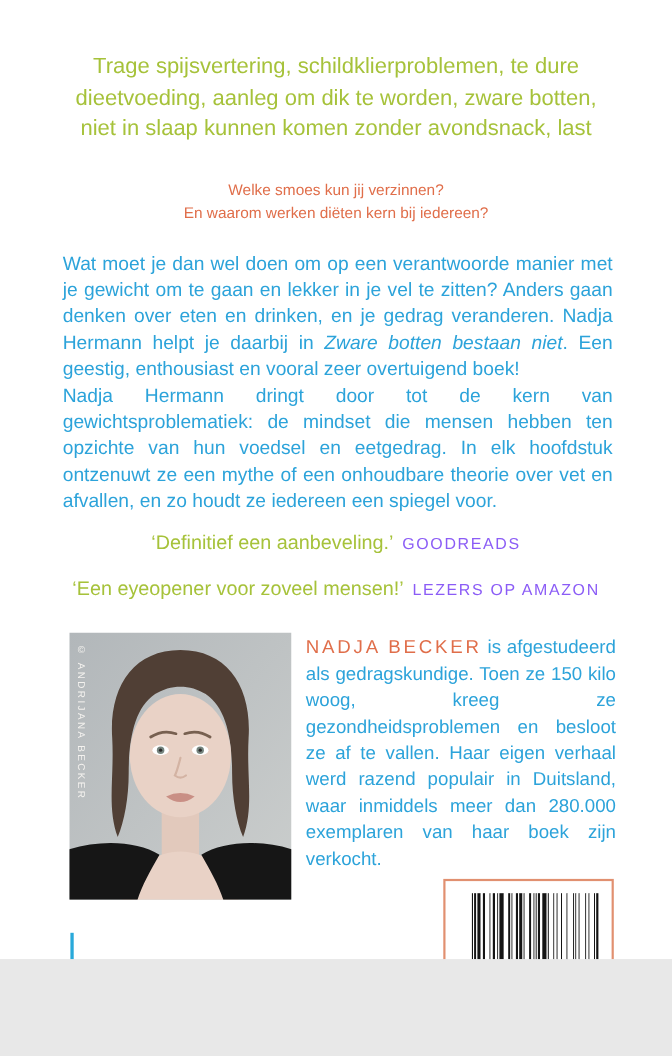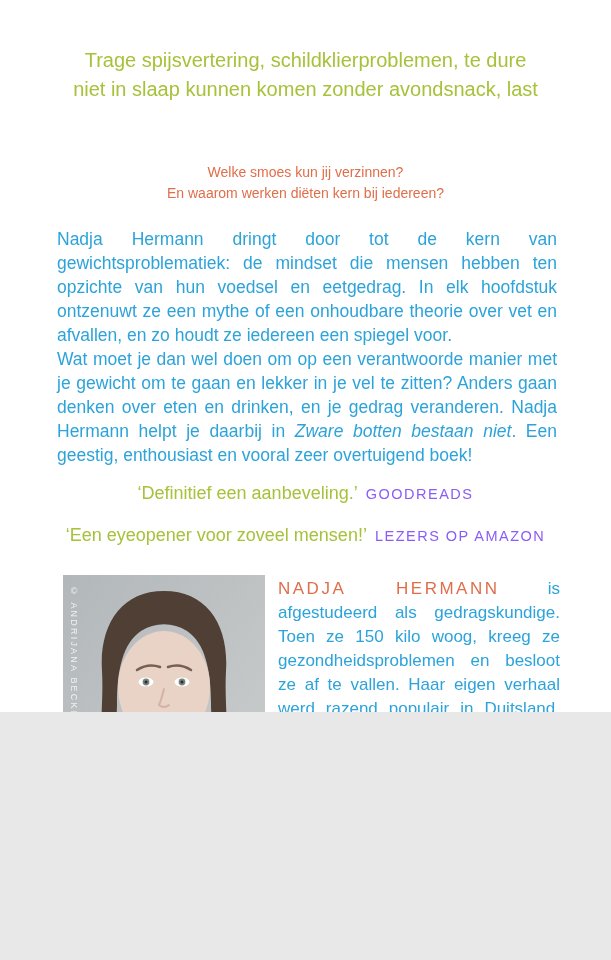--- a/index.html
+++ b/index.html
@@ -1,17 +1,17 @@
 <!DOCTYPE html>
 <html><head>
 <meta charset="utf-8">
 <style>
   html,body{margin:0;padding:0;background:#e8e8e8;}
   #page{
-    position:relative; width:611px; height:712px; background:#ffffff;
+    position:relative; width:611px; height:872px; background:#ffffff;
     font-family:"Liberation Sans","DejaVu Sans",sans-serif;
     overflow:hidden; margin:0 auto;
   }
   
   .headline{position:absolute;top:46px;left:30px;right:30px;text-align:center;
     color:#a6c23a;font-size:20px;line-height:28.5px;font-weight:normal;}
   
   .questions{position:absolute;top:162px;left:30px;right:30px;text-align:center;
     color:#e06e4a;font-size:14px;line-height:21px;}
   
@@ -50,31 +50,32 @@
     font-family:"Liberation Mono","DejaVu Sans Mono",monospace;
     font-size:13.5px;letter-spacing:0.5px;color:#141414;white-space:nowrap;}
 </style>
 </head>
 <body>
 
 <div id="page">
 
   <div class="headline">
     <div>Trage spijsvertering, schildklierproblemen, te dure</div>
+    <div>dieetvoeding, aanleg om dik te worden, zware botten,</div>
     <div>niet in slaap kunnen komen zonder avondsnack, last</div>
   </div>
 
   <div class="questions">
     <div>Welke smoes kun jij verzinnen?</div>
     <div>En waarom werken diëten kern bij iedereen?</div>
   </div>
 
   <div class="synopsis">
+    <p><span>Wat moet je dan wel doen om op een verantwoorde manier met je gewicht om te gaan en lekker in je vel te zitten? Anders gaan denken over eten en drinken, en je gedrag veranderen. Nadja Hermann helpt je daarbij in </span><span class="italic">Zware botten bestaan niet</span><span>. Een geestig, enthousiast en vooral zeer overtuigend boek!</span></p>
     <p>Nadja Hermann dringt door tot de kern van gewichtsproblematiek: de mindset die mensen hebben ten opzichte van hun voedsel en eetgedrag. In elk hoofdstuk ontzenuwt ze een mythe of een onhoudbare theorie over vet en afvallen, en zo houdt ze iedereen een spiegel voor.</p>
-    <p><span>Wat moet je dan wel doen om op een verantwoorde manier met je gewicht om te gaan en lekker in je vel te zitten? Anders gaan denken over eten en drinken, en je gedrag veranderen. Nadja Hermann helpt je daarbij in </span><span class="italic">Zware botten bestaan niet</span><span>. Een geestig, enthousiast en vooral zeer overtuigend boek!</span></p>
   </div>
 
   <div class="quotes">
     <div class="quote-row">
       <span class="quote-text">‘Definitief een aanbeveling.’</span><span class="quote-source">GOODREADS</span>
     </div>
     <div class="quote-row">
       <span class="quote-text">‘Een eyeopener voor zoveel mensen!’</span><span class="quote-source">LEZERS OP AMAZON</span>
     </div>
   </div>
@@ -101,21 +102,21 @@
       <circle cx="119" cy="107" r="1.5" fill="#2b2b2b"></circle>
       <path d="M101,114 q-3,12 -5,16 q5,4 10,0" stroke="#d3b3a3" stroke-width="2" fill="none" stroke-linecap="round"></path>
       <path d="M88,149 q13,-6 26,0 q-13,10 -26,0 Z" fill="#c98f85"></path>
       <path d="M48,243 C58,212 80,199 101,199 C122,199 144,212 154,243 Z" fill="#e9d2c6"></path>
       <path d="M0,243 L0,197 C30,188 62,190 82,202 C74,216 66,230 62,243 Z" fill="#161616"></path>
       <path d="M202,243 L202,197 C172,188 140,190 120,202 C128,216 136,230 140,243 Z" fill="#161616"></path>
     </svg>
     <div class="credit">© ANDRIJANA BECKER</div>
   </div>
 
-  <div class="bio"><span class="bio-name">NADJA HERMANN</span><span> is afgestudeerd als gedragskundige. Toen ze 150 kilo woog, kreeg ze gezondheidsproblemen en besloot ze af te vallen. Haar eigen verhaal werd razend populair in Duitsland, waar inmiddels meer dan 280.000 exemplaren van haar boek zijn verkocht.</span></div>
+  <div class="bio"><span class="bio-name">NADJA BECKER</span><span> is afgestudeerd als gedragskundige. Toen ze 150 kilo woog, kreeg ze gezondheidsproblemen en besloot ze af te vallen. Haar eigen verhaal werd razend populair in Duitsland, waar inmiddels meer dan 280.000 exemplaren van haar boek zijn verkocht.</span></div>
 
   <div class="logo">
     <div class="logo-bar"></div>
     <div class="logo-dot"></div>
     <div class="logo-s">s</div>
   </div>
 
   <div class="urls">
     <div>www.dieetvoeding.nl</div>
   </div>

